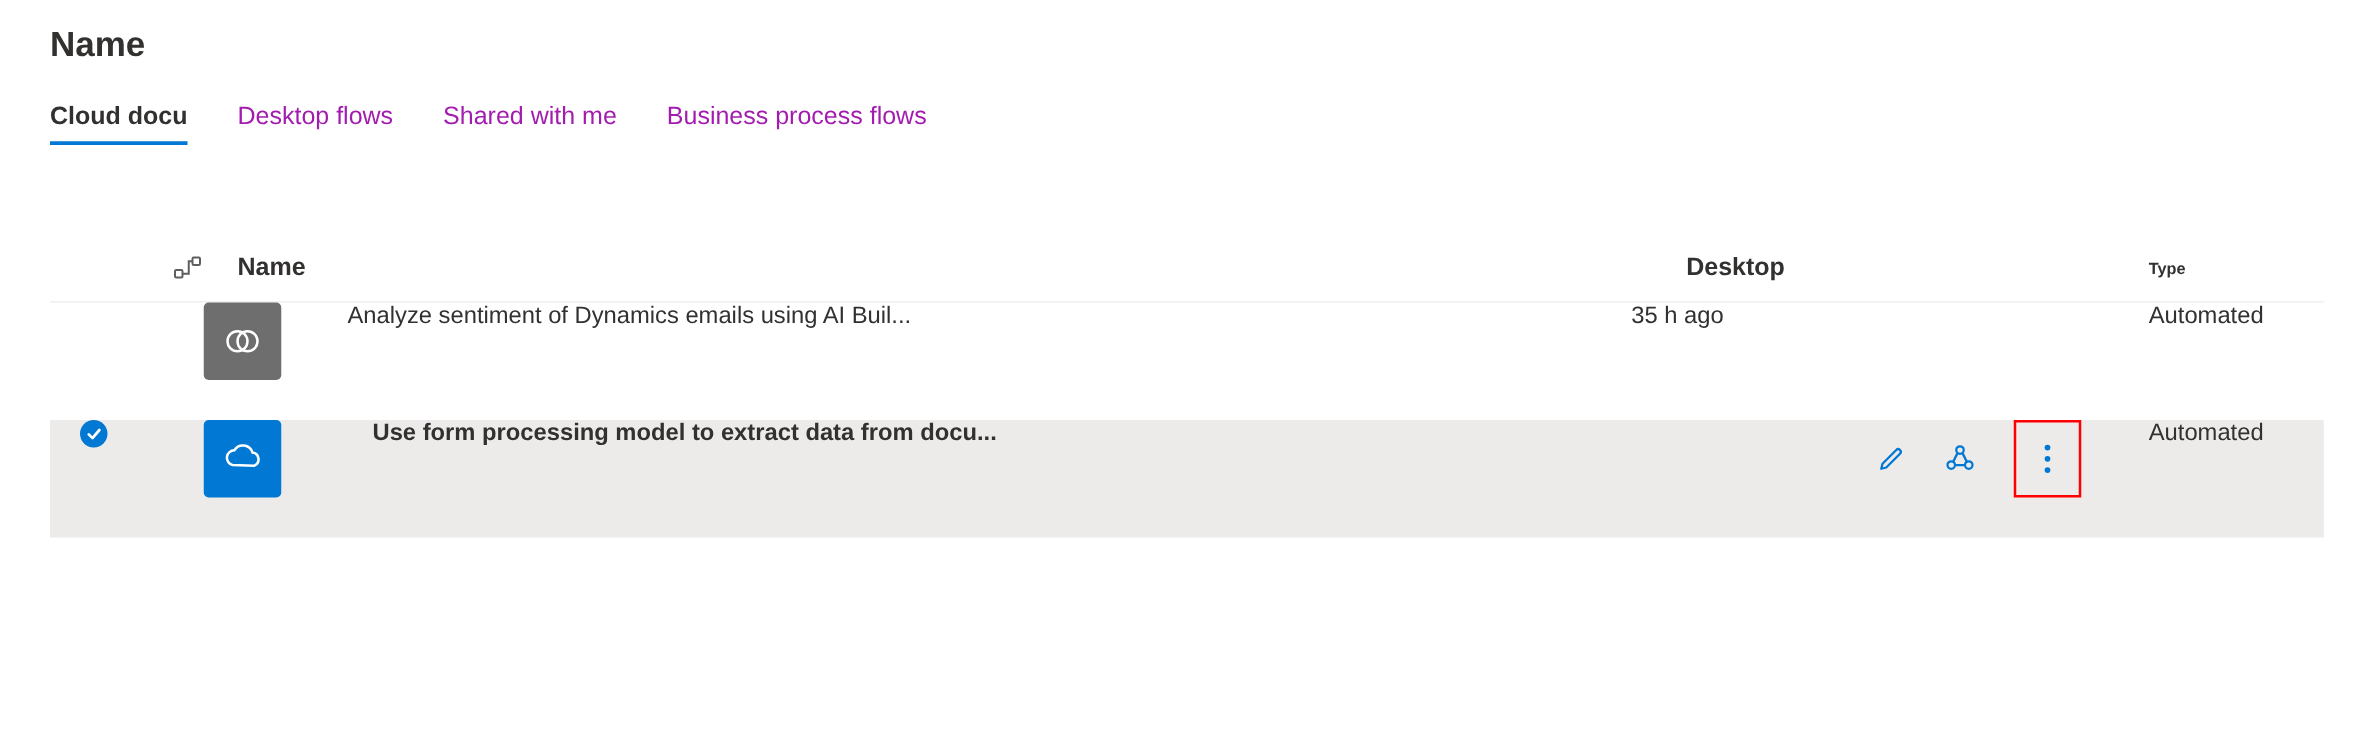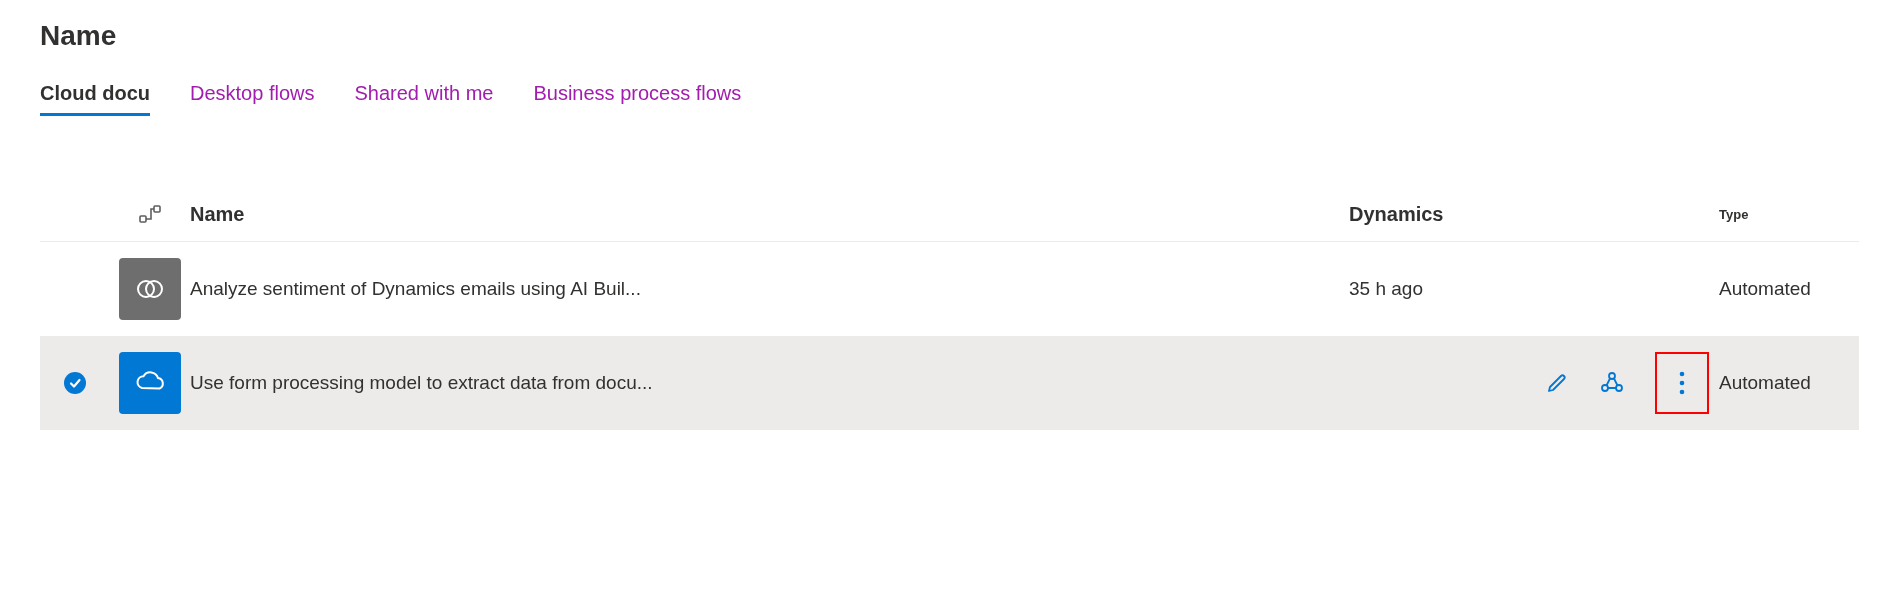--- a/index.html
+++ b/index.html
@@ -78,34 +78,36 @@
       font-size: 20px;
       font-weight: 600;
     }
     .col-type {
       width: 140px;
       font-size: 13px;
       font-weight: 600;
     }
     .table-row {
       display: flex;
-      align-items: center;
+      align-items: flex-start;
       height: 94px;
+      gap: 44px;
     }
     .table-row.selected {
       background: #edebe9;
     }
     .table-row .col-name,
     .table-row .col-modified,
     .table-row .col-type {
       font-weight: 400;
       font-size: 19px;
     }
     .table-row.selected .col-name {
-      font-weight: 400;
+      font-weight: 700;
+      margin-left: 20px;
     }
     .flow-icon-tile {
       width: 62px;
       height: 62px;
       border-radius: 4px;
       display: flex;
       align-items: center;
       justify-content: center;
     }
     .flow-icon-tile.grey {
@@ -169,21 +171,21 @@
       <span class="header-flow-icon">
         <svg width="24" height="24" viewBox="0 0 24 24" fill="none" stroke="#605e5c" stroke-width="1.6">
           <rect x="2" y="14" width="6" height="6" rx="1"></rect>
           <rect x="16" y="4" width="6" height="6" rx="1"></rect>
           <path d="M8 17 H13 V7 H16"></path>
         </svg>
       </span>
     </div>
     <div class="col-name">Name</div>
     <div class="col-actions"></div>
-    <div class="col-modified">Dynamics</div>
+    <div class="col-modified">Desktop</div>
     <div class="col-type">Type</div>
   </div>
 
   <div class="table-row">
     <div class="col-checkbox"></div>
     <div class="col-icon">
       <div class="flow-icon-tile grey">
         <svg width="36" height="36" viewBox="0 0 36 36" fill="none" stroke="#ffffff" stroke-width="2">
           <circle cx="14" cy="18" r="8"></circle>
           <circle cx="22" cy="18" r="8"></circle>

